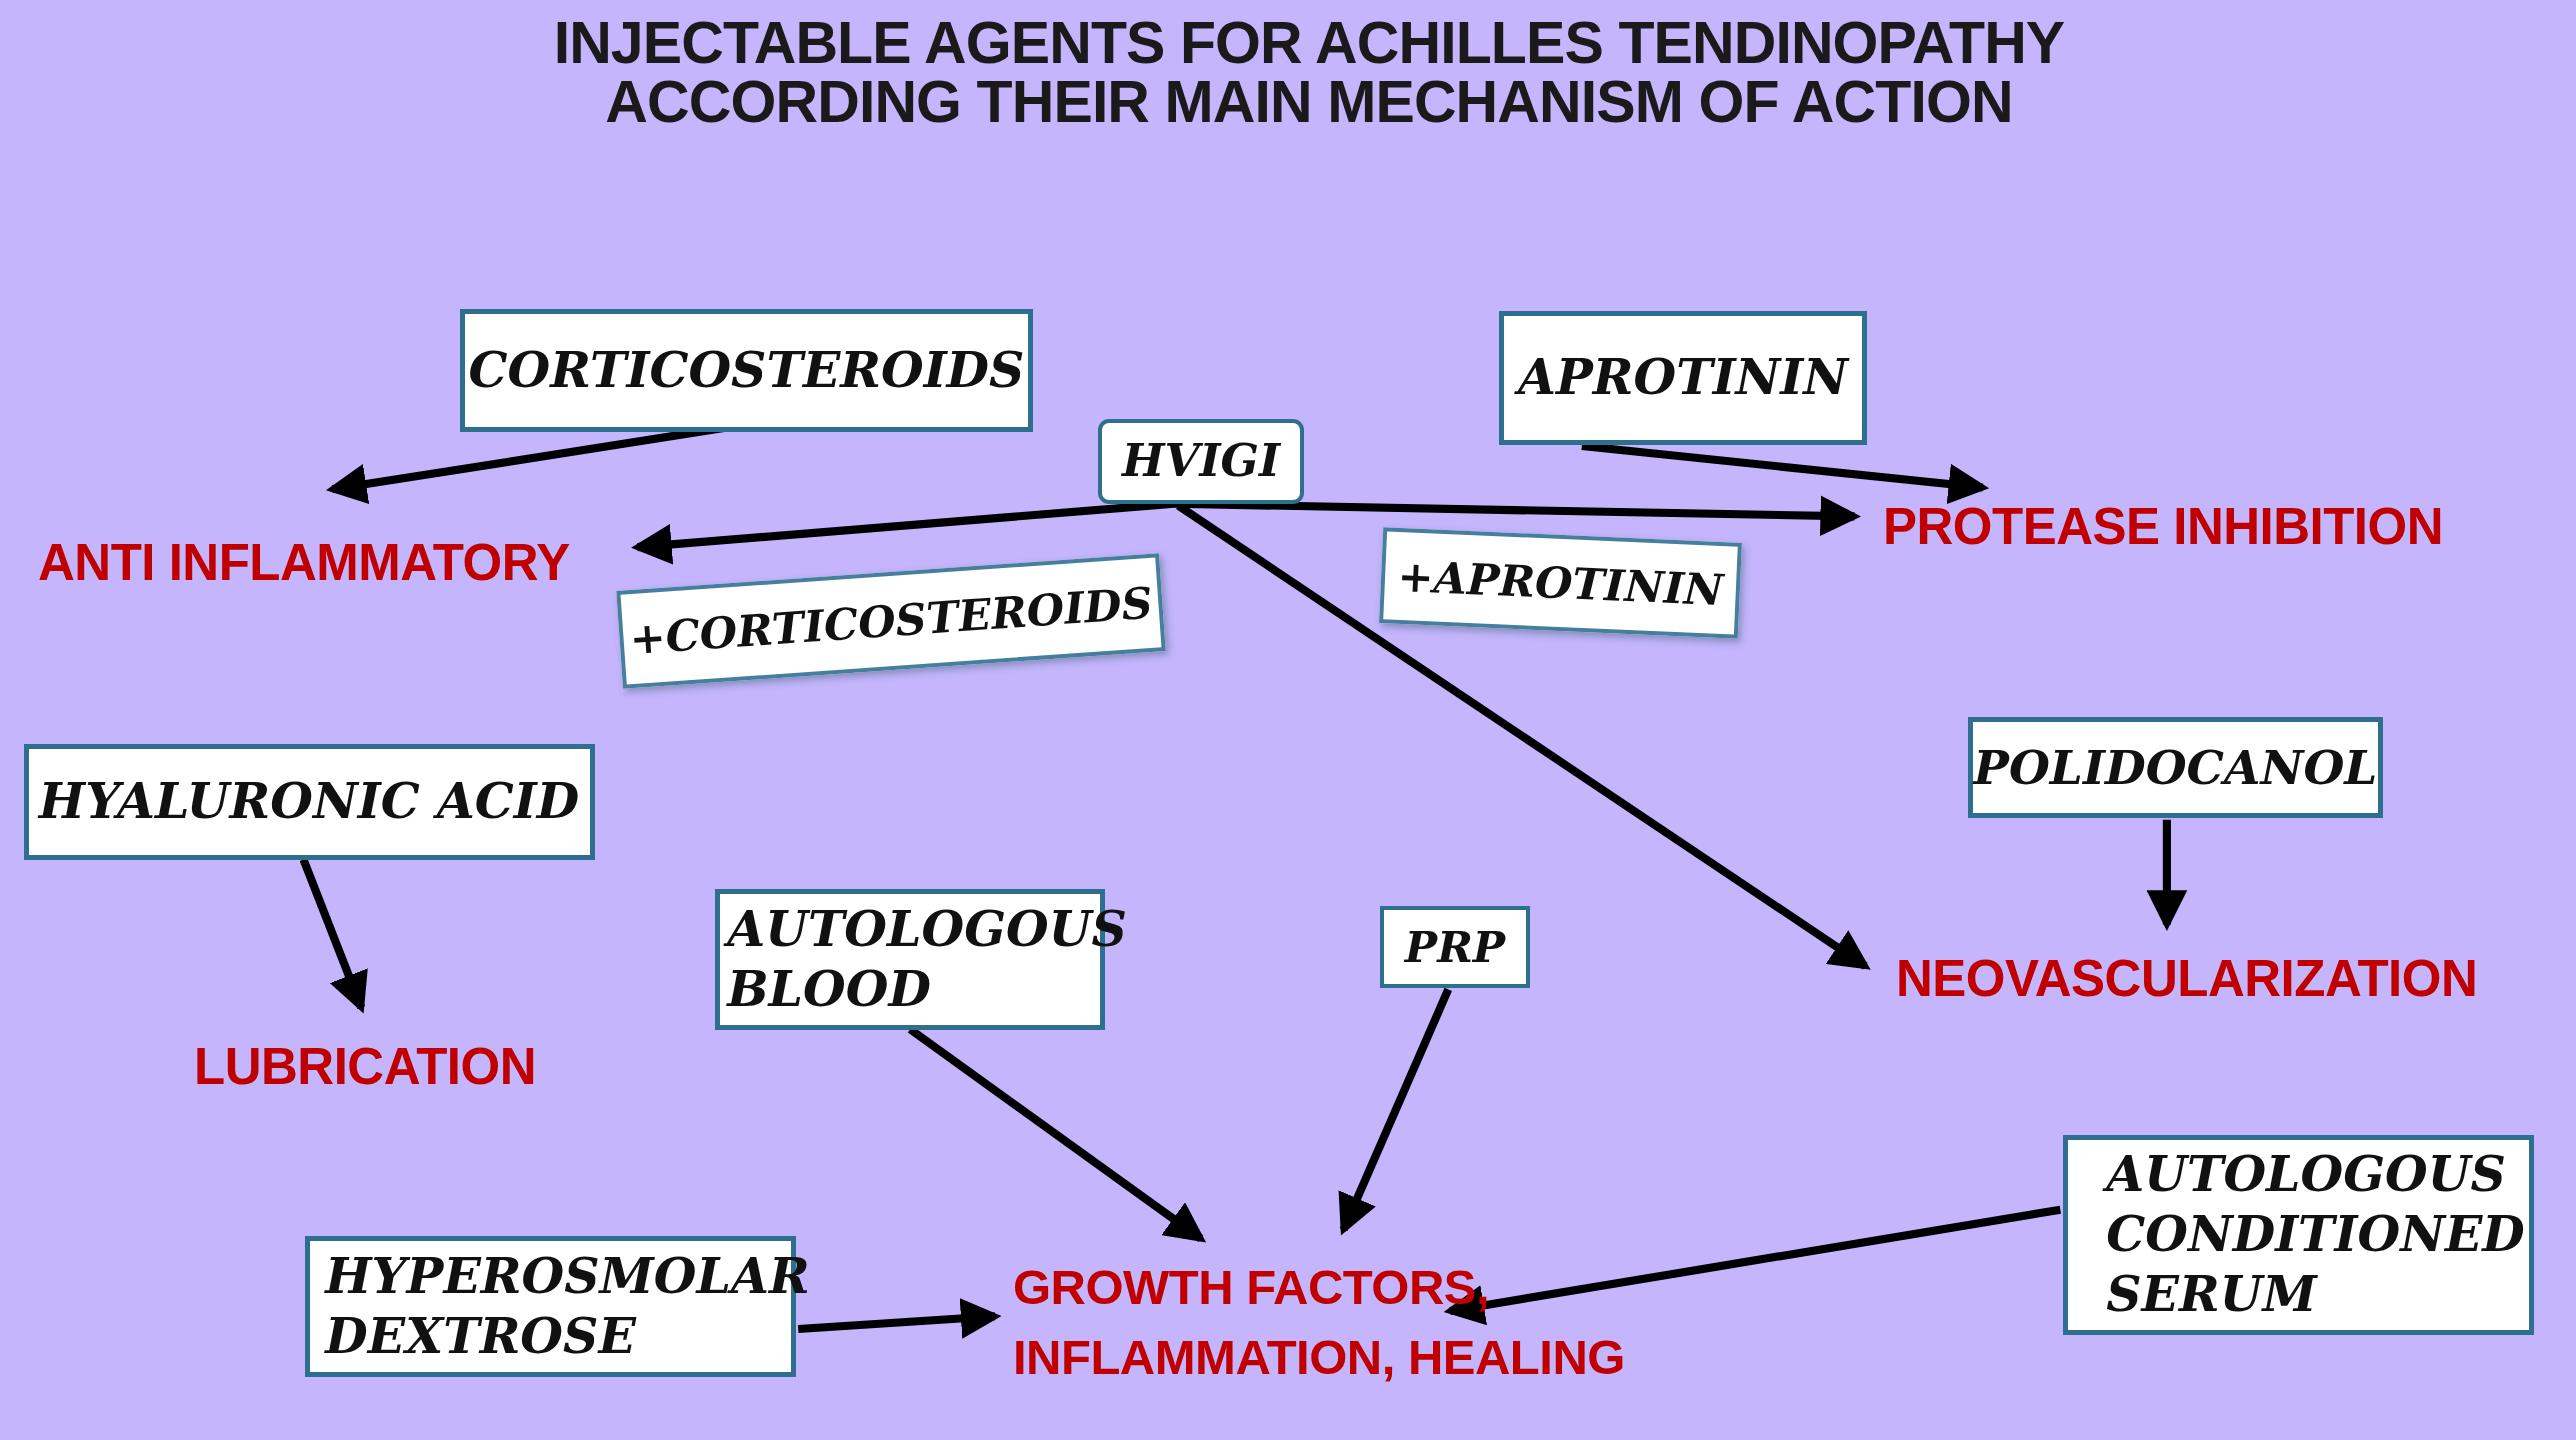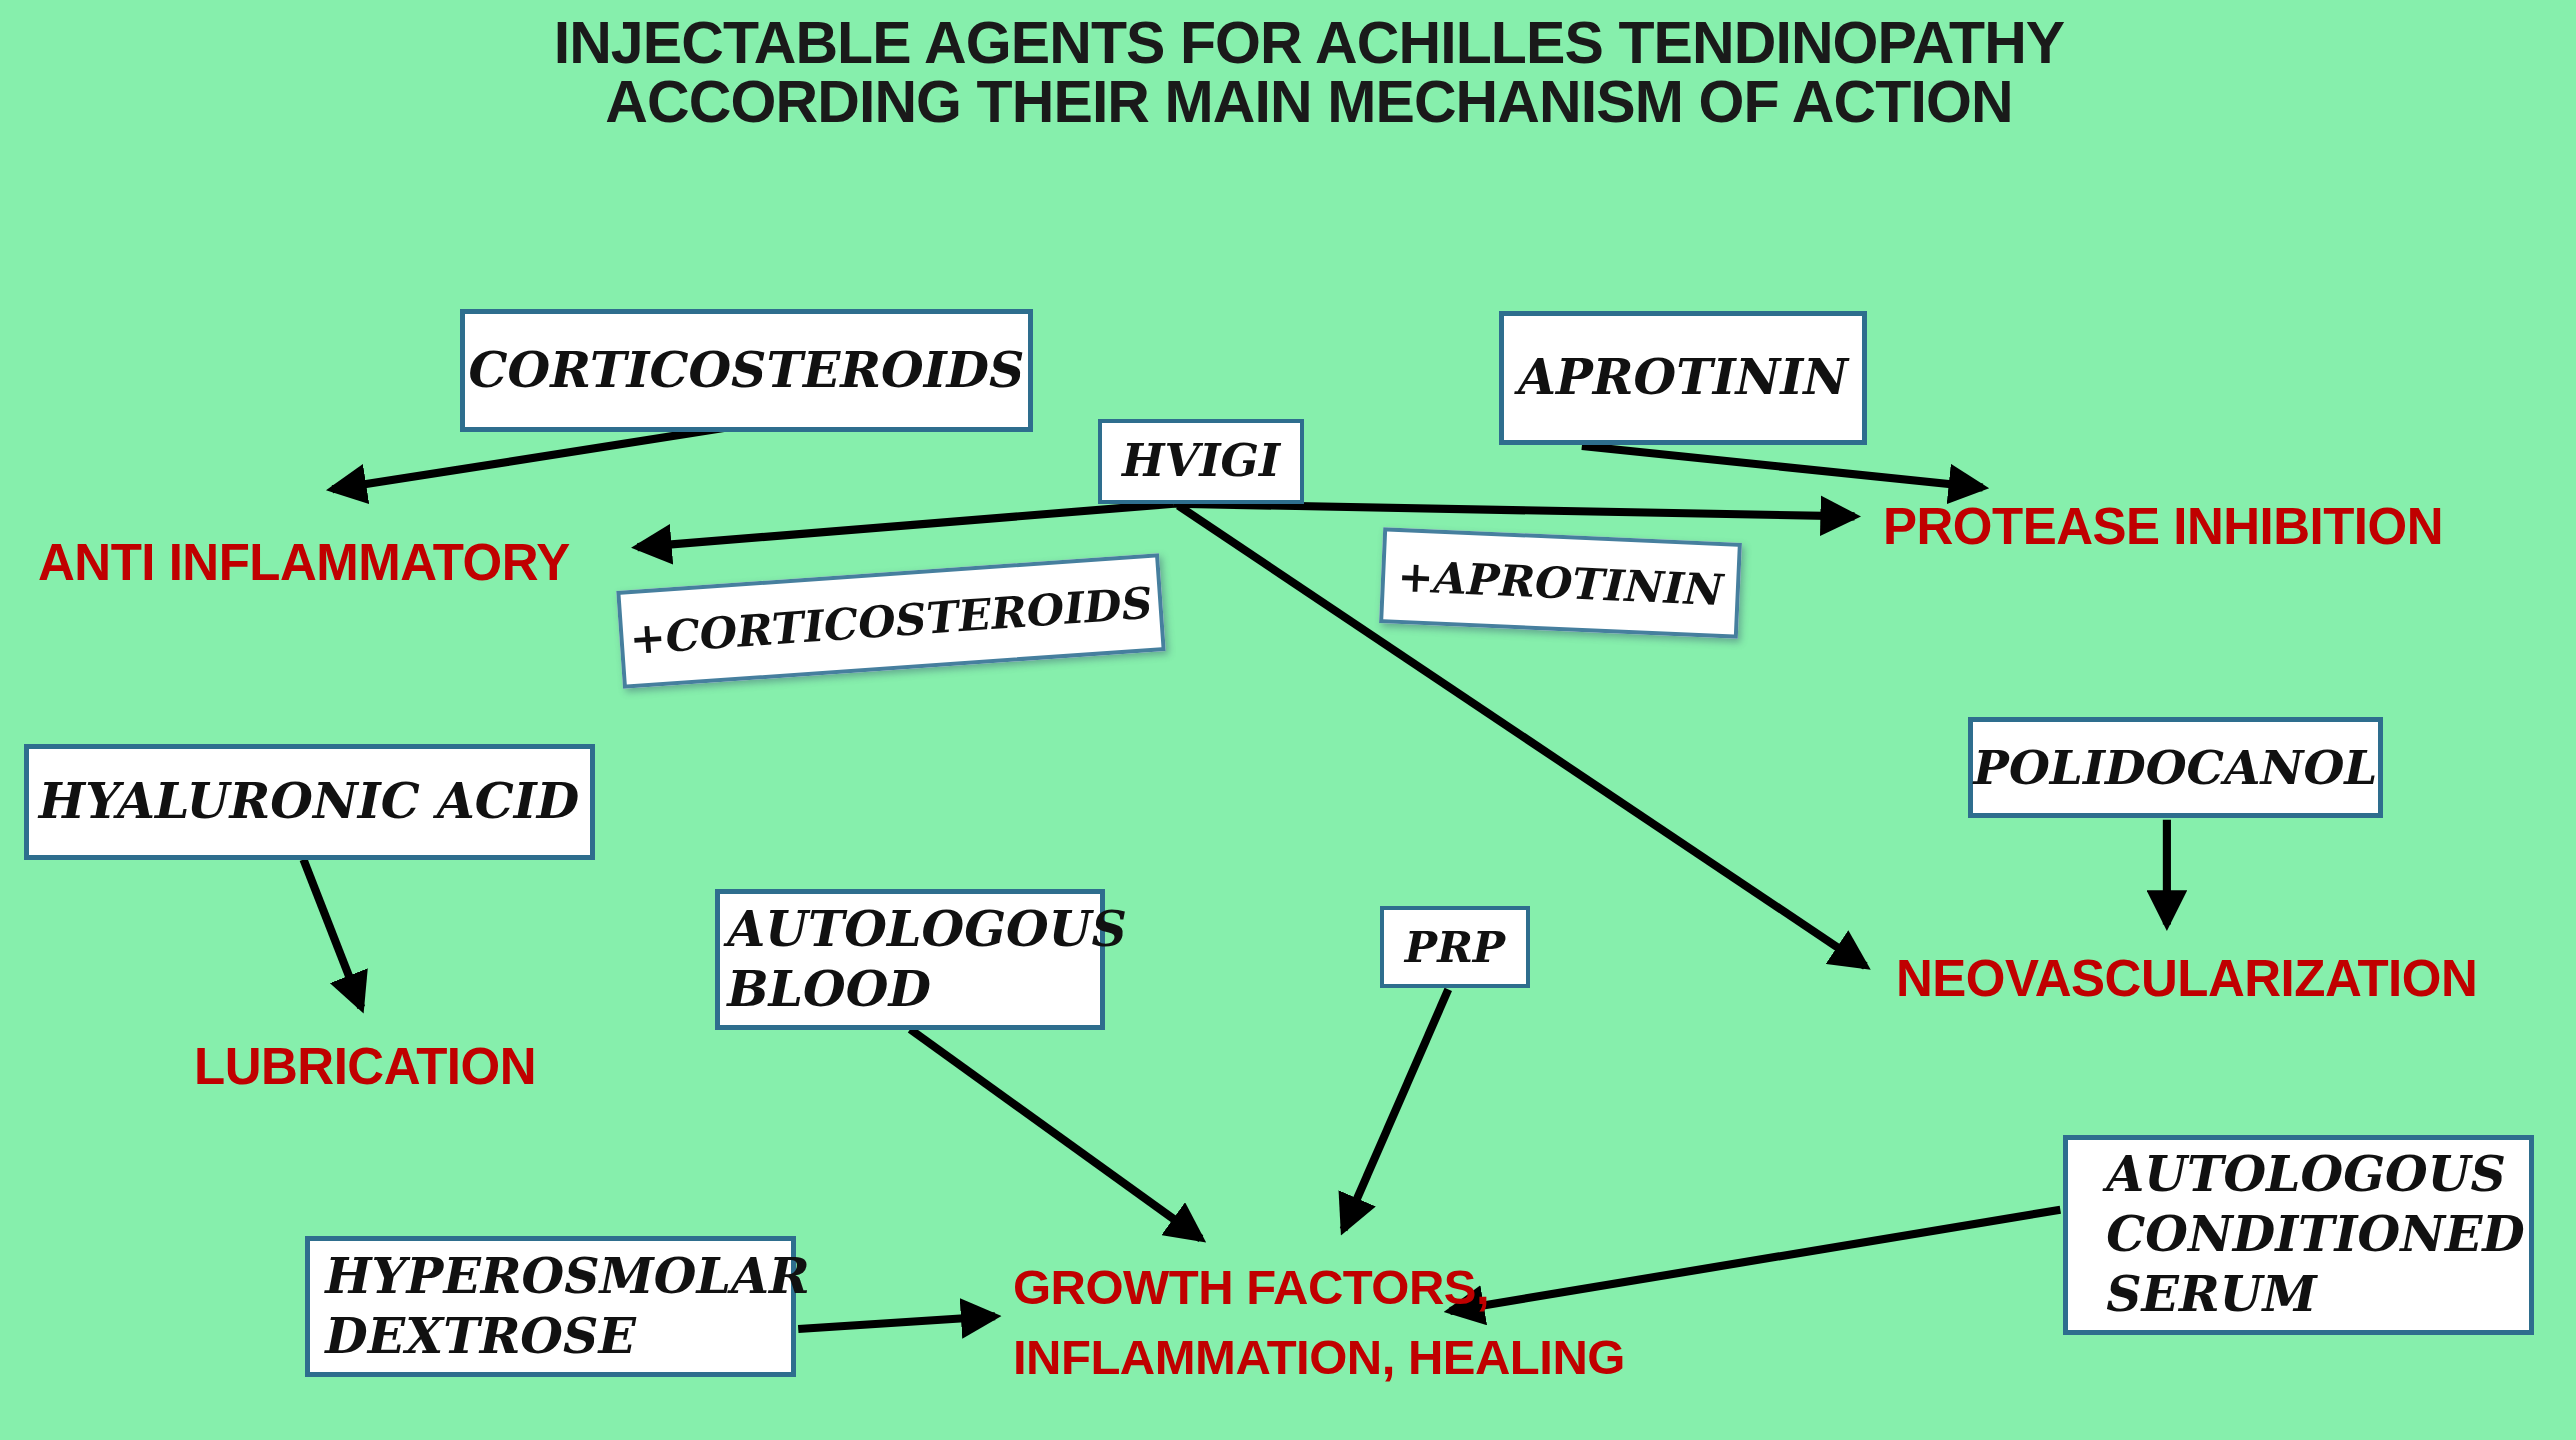--- a/index.html
+++ b/index.html
@@ -3,21 +3,21 @@
 <meta charset="utf-8">
 <style>
   :root{
     --box-border:#2E6E8E;
     --mech-red:#C00000;
     --arrow:#000000;
     --title:#1A1A1A;
   }
   html,body{margin:0;padding:0;background:#ffffff;}
   #canvas{
-    position:relative;width:2576px;height:1440px;background:#86efac;overflow:hidden;
+    position:relative;width:2576px;height:1440px;background:#c4b5fd;overflow:hidden;
     font-family:"Liberation Sans",sans-serif;
   }
   .title{
     position:absolute;left:0;top:14.4px;width:2618px;text-align:center;
     font-weight:bold;font-size:59px;line-height:1.0;letter-spacing:-0.9px;
     color:var(--title);white-space:pre-line;
   }
   .arrows{position:absolute;left:0;top:0;z-index:1;}
   .abox{
     position:absolute;z-index:2;background:#ffffff;
@@ -65,21 +65,21 @@
   </svg>
 
   <div class="abox" style="left:460px;top:309px;width:573px;height:123px;">
     <span class="script">CORTICOSTEROIDS</span>
   </div>
 
   <div class="abox" style="left:1499px;top:311px;width:368px;height:134px;">
     <span class="script">APROTININ</span>
   </div>
 
-  <div class="abox" style="left:1098px;top:419px;width:206px;height:85px;border-width:4.5px;">
+  <div class="abox" style="left:1098px;top:419px;width:206px;height:85px;border-width:4.5px;border-radius:11px;">
     <span class="script" style="font-size:45px;">HVIGI</span>
   </div>
 
   <div class="abox rot" style="left:619px;top:572px;width:544px;height:98px;transform:rotate(-4deg);">
     <span class="script" style="font-size:43px;">+CORTICOSTEROIDS</span>
   </div>
 
   <div class="abox rot" style="left:1381px;top:535px;width:359px;height:96px;transform:rotate(2.5deg);">
     <span class="script" style="font-size:43px;">+APROTININ</span>
   </div>

